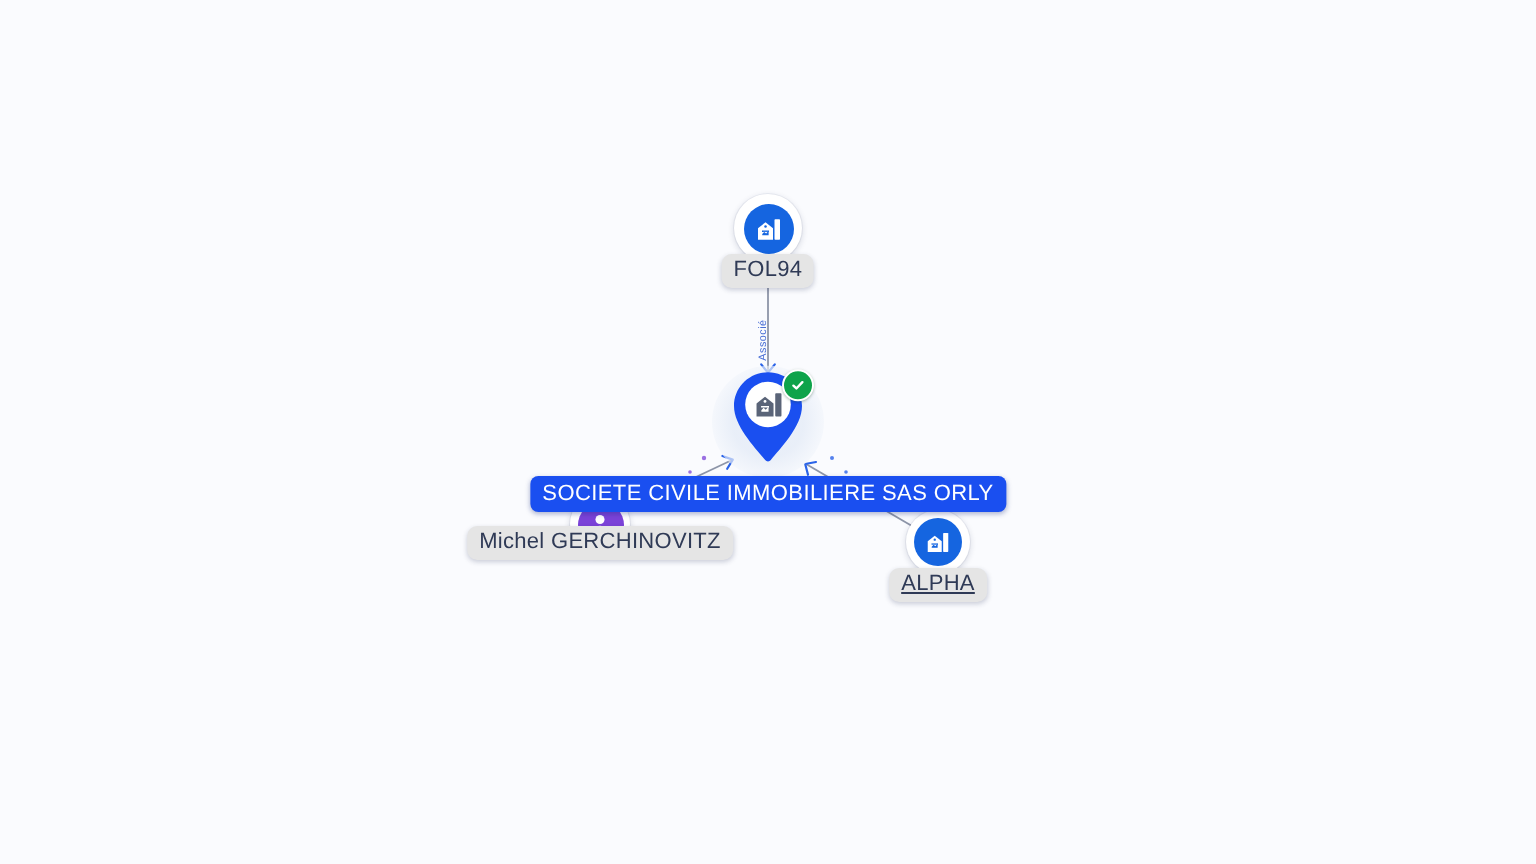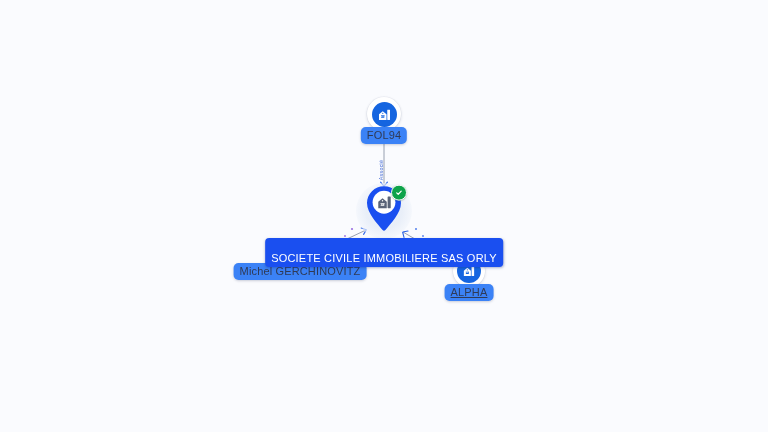--- a/index.html
+++ b/index.html
@@ -55,21 +55,21 @@
     display: flex;
     align-items: center;
     justify-content: center;
   }
 
   .node-label {
     position: absolute;
     left: 50%;
     transform: translateX(-50%);
     white-space: nowrap;
-    background: #3b82f6;
+    background: #e5e5e5;
     border-radius: 5px;
     padding: 2px 6px 3px 6px;
     font-size: 11px;
     line-height: 12px;
     color: #2f3a56;
     box-shadow: 0 1px 2.5px rgba(30, 40, 80, 0.22);
     letter-spacing: 0.15px;
   }
 
   
@@ -141,21 +141,21 @@
 
   #center-label {
     position: absolute;
     left: 50%;
     top: 26px;
     transform: translateX(-50%);
     white-space: nowrap;
     background: #1a4ff0;
     color: #ffffff;
     border-radius: 4px;
-    padding: 14px 6px 3px 6px;
+    padding: 3px 6px 3px 6px;
     font-size: 11px;
     line-height: 12px;
     letter-spacing: 0.2px;
     box-shadow: 0 1px 2.5px rgba(20, 40, 120, 0.35);
   }
 
   .edge-line {
     stroke: #8d95a8;
     stroke-width: 0.9;
     fill: none;

